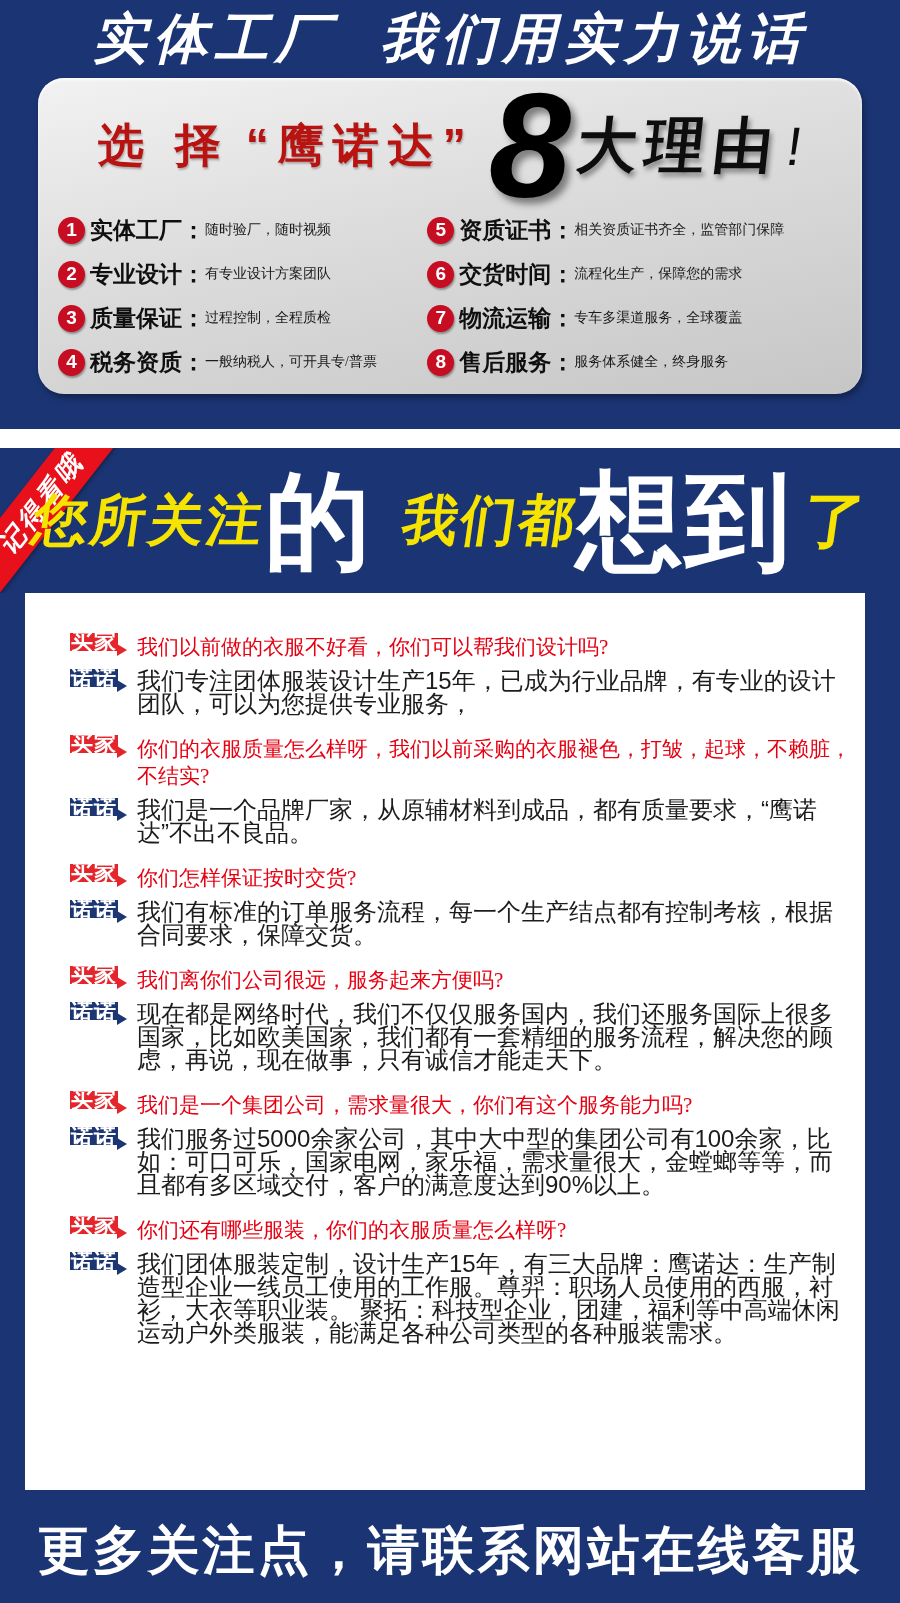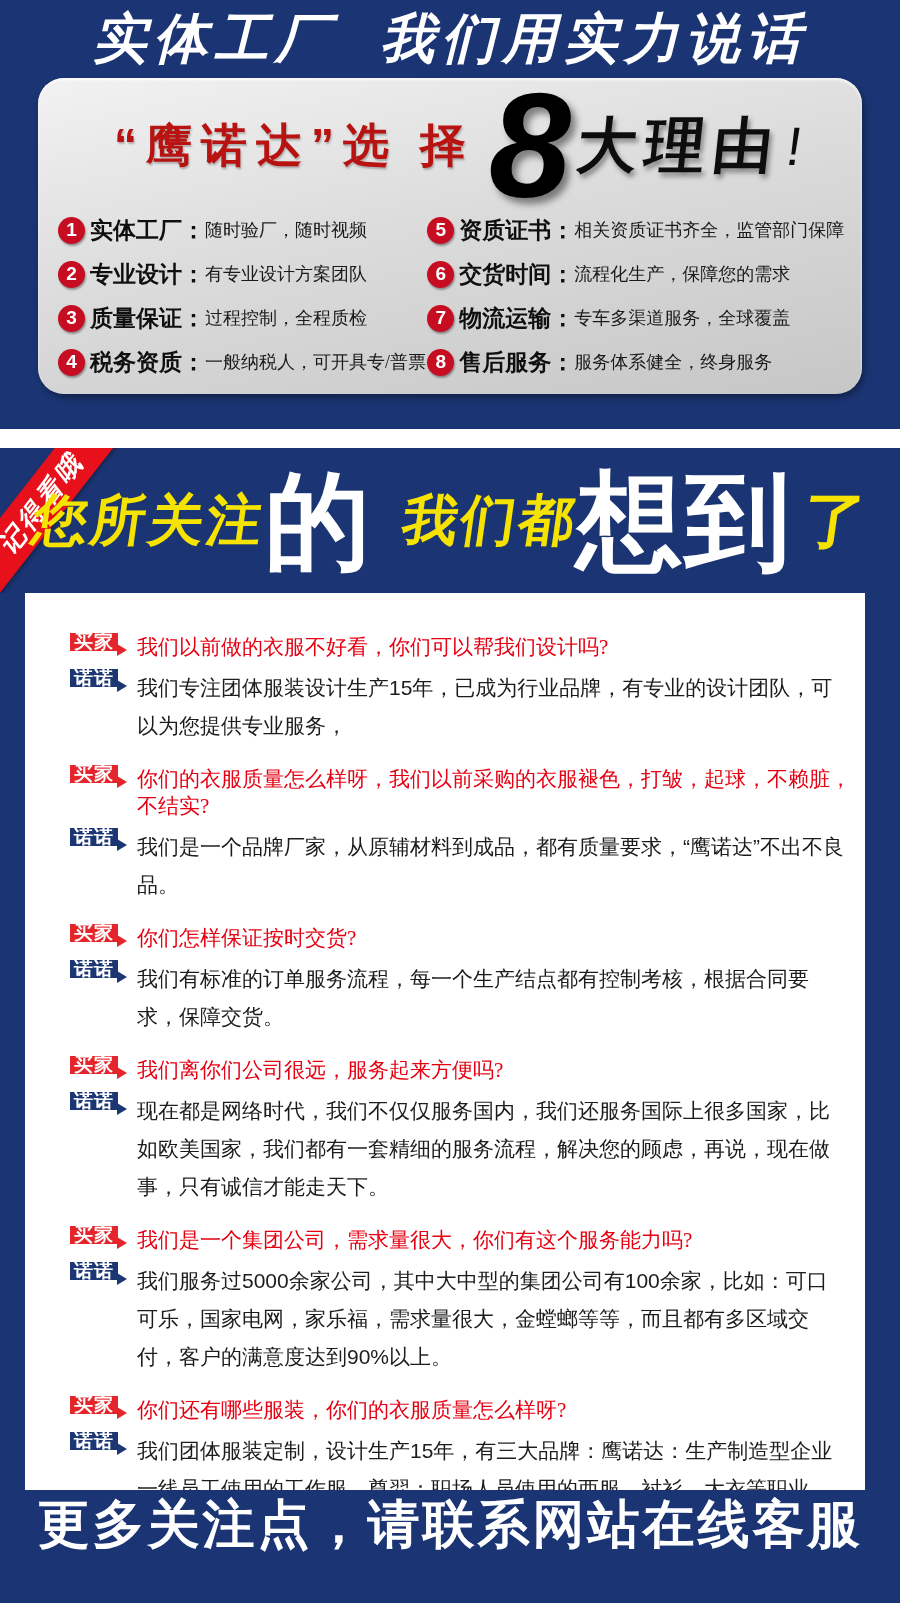--- a/index.html
+++ b/index.html
@@ -28,21 +28,21 @@
 
   .reasons-grid { display:grid; grid-template-columns:46.5% 53.5%; padding:8px 10px 0 20px; }
   .reason-col { display:flex; flex-direction:column; }
   .reason { display:flex; align-items:center; height:44px; }
   .reason .num {
     flex:none; width:27px; height:27px; border-radius:50%; background:#c60d22;
     color:#fff; font-size:19px; font-weight:700; display:flex; align-items:center; justify-content:center;
     margin-right:5px; box-shadow:1px 2px 2px rgba(0,0,0,.35);
   }
   .reason .rlabel { color:#0f0f0f; font-size:23px; font-weight:900; white-space:nowrap; }
-  .reason .rdesc { color:#1a1a1a; font-size:18px; white-space:nowrap;font-family:Liberation Serif, serif; }
+  .reason .rdesc { color:#1a1a1a; font-size:14px; white-space:nowrap;font-family:Liberation Serif, serif; }
 
   
   .divider { margin-top:35px; height:19px; background:#fff; }
 
   
   .highlight-section { position:relative; height:145px; overflow:hidden; }
   .ribbon {
     position:absolute; left:-80px; top:32px; width:242px; height:46px;
     background:#e8101a; transform:rotate(-52deg);
     display:flex; align-items:center; justify-content:center;
@@ -55,49 +55,49 @@
   .hl-gap { margin-left:30px; }
   .hl-last { margin-left:10px; font-size:62px; }
 
   
   .qa-panel { background:#fff; margin:0 35px 0 25px; height:897px; padding:40px 14px 0 45px; overflow:hidden; }
   .qa-block { margin-bottom:20px; }
   .qa-row { display:flex; align-items:flex-start; }
   .qa-row.q { margin-bottom:8px; }
   .tag {
     position:relative; flex:none; width:48px; height:18px; margin-right:19px;
-    color:#fff; font-size:19px; font-weight:700; letter-spacing:1px;
+    color:#fff; font-size:22px; font-weight:700; letter-spacing:1px;
     display:flex; align-items:center; justify-content:center;
   }
   .tag::after { content:""; position:absolute; right:-9px; top:11px; width:0; height:0;
     border-top:6px solid transparent; border-bottom:6px solid transparent; }
   .tag.buyer { background:#e4262c; }
   .tag.buyer::after { border-left:10px solid #e4262c; }
   .tag.seller { background:#1c3674; }
   .tag.seller::after { border-left:10px solid #1c3674; }
   .q-text { color:#e60012; font-size:21px; line-height:27px; padding-top:1px;font-family:Liberation Serif, serif; }
-  .a-text { color:#1c1c1c; font-size:21px; line-height:38px; flex:1; padding-right:4px; }
-
-  
-  .footer { height:96px; display:flex; align-items:flex-start; justify-content:center; }
+  .a-text { color:#1c1c1c; font-size:24px; line-height:23px; flex:1; padding-right:4px; }
+
+  
+  .footer { height:96px; display:flex; align-items:flex-end; justify-content:center; }
   .footer .txt { color:#fff; font-size:52px; font-weight:900; letter-spacing:3px; white-space:nowrap; }
 </style>
 </head>
 <body>
 
 <div class="page">
 
   <div class="top-banner">
     <div class="txt">实体工厂 我们用实力说话</div>
   </div>
 
   <div class="gray-box">
     <div class="reasons-title">
+      <span class="rt-red">选 择</span>
       <span class="rt-red" style="margin-left:16px;">“鹰诺达”</span>
-      <span class="rt-red">选 择</span>
       <span class="rt-8">8</span>
       <span class="rt-black">大理由</span>
       <span class="rt-ex">!</span>
     </div>
     <div class="reasons-grid">
       <div class="reason-col">
         <div class="reason">
           <span class="num">1</span>
           <span class="rlabel">实体工厂：</span>
           <span class="rdesc">随时验厂，随时视频</span>

